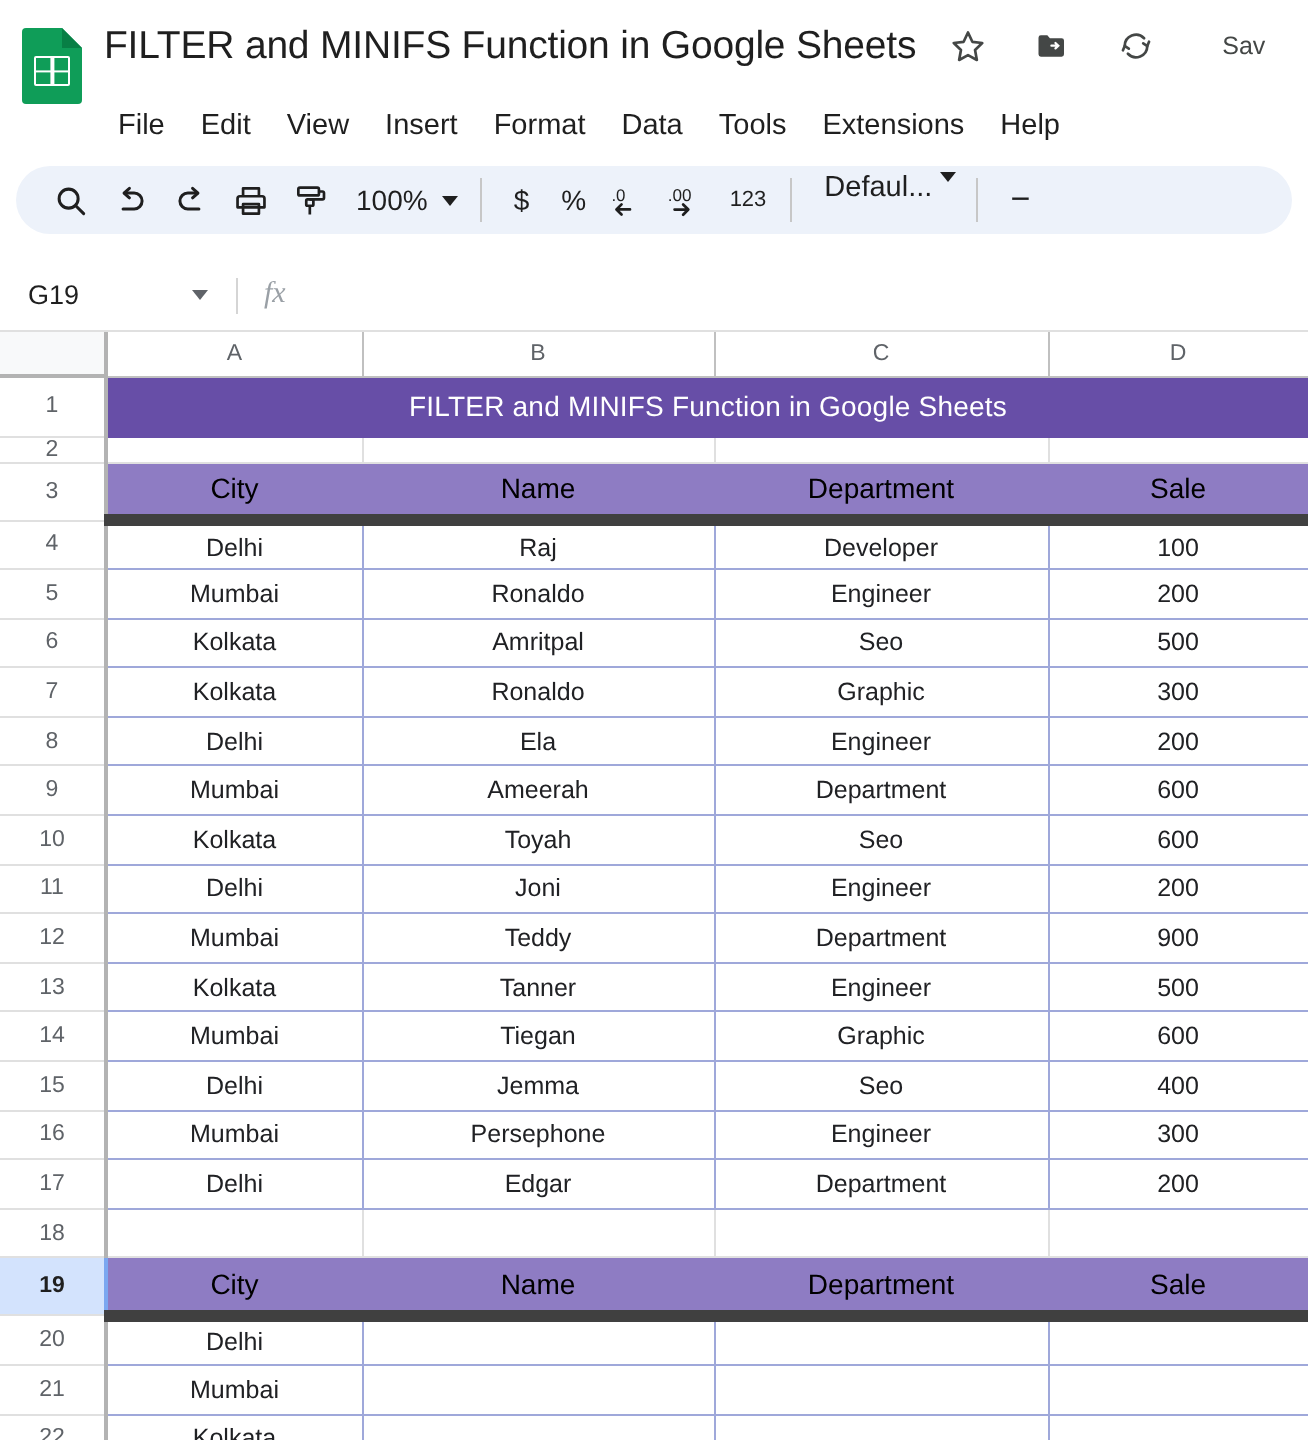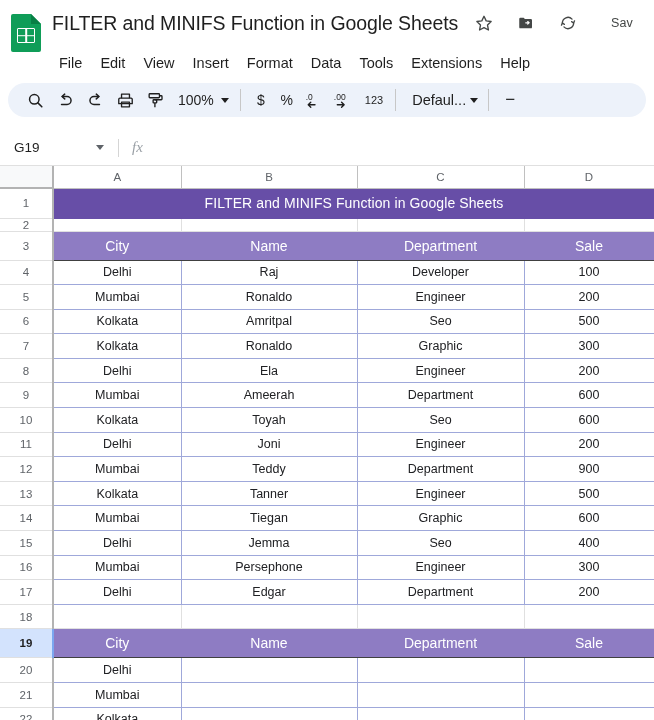--- a/index.html
+++ b/index.html
@@ -171,21 +171,21 @@
   }
   .tb-text {
     font-size: 14px; color: #1f1f1f;
     cursor: pointer;
     display: flex; align-items: center; justify-content: center;
     min-width: 26px; height: 28px;
     flex: 0 0 auto;
   }
   .tb-123 { font-size: 11px; color: #1f1f1f; padding: 0 5px; }
   .tb-font {
-    display: flex; align-items: center;
+    display: flex; 
     height: 28px; padding: 0 3px 0 9px;
     cursor: pointer; flex: 0 0 auto;
   }
   .tb-font-label { font-size: 14.5px; color: #1f1f1f; white-space: nowrap; }
   .tb-minus { font-size: 17px; color: #1f1f1f; padding-left: 2px; }
 
   
   .formulabar {
     height: 36px;
     display: flex;
@@ -296,26 +296,26 @@
     background: #674ea7;
     color: #ffffff;
     font-weight: 700;
     font-size: 14px;
     text-align: center;
     border-bottom: 1px solid #674ea7;
     letter-spacing: 0.1px;
   }
   td.hdrcell {
     background: #8e7cc3;
-    color: #ffffff;
+    color: #000000;
     font-weight: 700;
     font-size: 14px;
     text-align: center;
     border-right: 1px solid #8e7cc3;
-    border-bottom: 1px solid #404040;
+    border-bottom: 6px solid #404040;
   }
   td.emptyrow {
     border-right: 1px solid #e0e0e0;
     border-bottom: 1px solid #e0e0e0;
     background: #ffffff;
   }
   .r1  { height: 30px; }
   .r2  { height: 9px;  }
   .rh  { height: 29px; }
   .rd  { height: 24.6px; }

